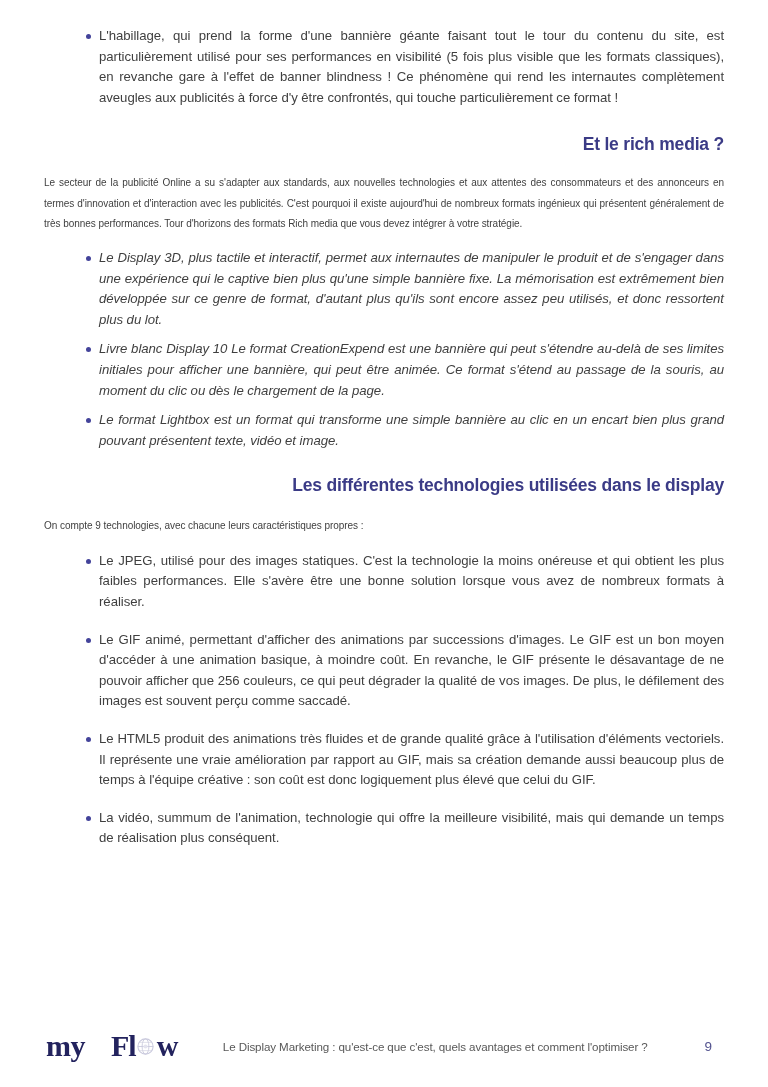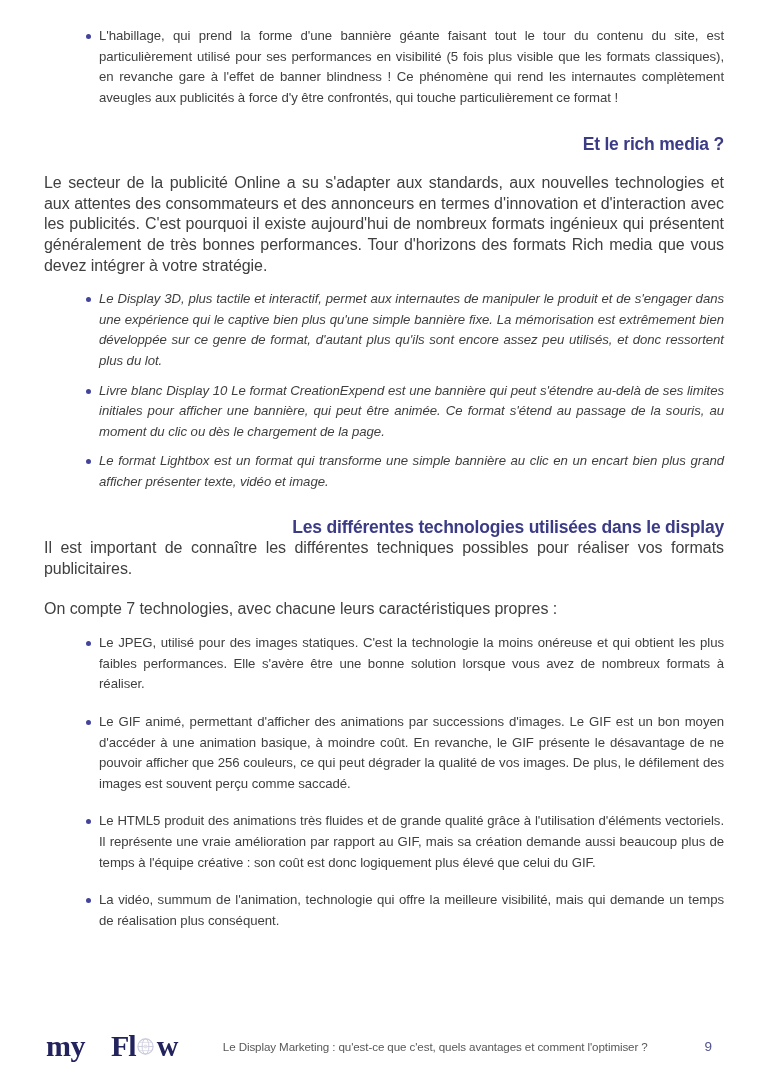--- a/index.html
+++ b/index.html
@@ -41,21 +41,21 @@
     padding: 0;
     letter-spacing: -0.2px;
     line-height: 1.25;
     text-align: right;
   }
   .heading-block { margin-top: 26px; margin-bottom: 17px; }
   .heading-block.tight { margin-top: 24px; margin-bottom: 0; }
 
   
   p.body-text {
-    font-size: 16px;
+    font-size: 10px;
     line-height: 20.6px;
     color: #3f3f3f;
     text-align: justify;
     margin: 0 0 13px 0;
     letter-spacing: -0.05px;
   }
   p.body-text:last-child { margin-bottom: 0; }
 
   
   ul.bullets {
@@ -169,32 +169,31 @@
         <li>
           <span class="dot"></span>
           <span>Le Display 3D, plus tactile et interactif, permet aux internautes de manipuler le produit et de s'engager dans une expérience qui le captive bien plus qu'une simple bannière fixe. La mémorisation est extrêmement bien développée sur ce genre de format, d'autant plus qu'ils sont encore assez peu utilisés, et donc ressortent plus du lot.</span>
         </li>
         <li>
           <span class="dot"></span>
           <span>Livre blanc Display 10 Le format CreationExpend est une bannière qui peut s'étendre au-delà de ses limites initiales pour afficher une bannière, qui peut être animée. Ce format s'étend au passage de la souris, au moment du clic ou dès le chargement de la page.</span>
         </li>
         <li>
           <span class="dot"></span>
-          <span>Le format Lightbox est un format qui transforme une simple bannière au clic en un encart bien plus grand afficher présenter texte, vidéo et image.</span>
+          <span>Le format Lightbox est un format qui transforme une simple bannière au clic en un encart bien plus grand pouvant présentent texte, vidéo et image.</span>
         </li>
       </ul>
     </div>
 
     <div class="heading-block tight">
       <h2 class="section-heading">Les différentes technologies utilisées dans le display</h2>
     </div>
 
-    <p class="body-text">Il est important de connaître les différentes techniques possibles pour réaliser vos formats publicitaires.</p>
-
-    <p class="body-text" style="margin-top:19px;margin-bottom:14px;">On compte 7 technologies, avec chacune leurs caractéristiques propres :</p>
+
+    <p class="body-text" style="margin-top:19px;margin-bottom:14px;">On compte 9 technologies, avec chacune leurs caractéristiques propres :</p>
 
     <div class="list-block">
       <ul class="bullets wide-gap">
         <li>
           <span class="dot"></span>
           <span>Le JPEG, utilisé pour des images statiques. C'est la technologie la moins onéreuse et qui obtient les plus faibles performances. Elle s'avère être une bonne solution lorsque vous avez de nombreux formats à réaliser.</span>
         </li>
         <li>
           <span class="dot"></span>
           <span>Le GIF animé, permettant d'afficher des animations par successions d'images. Le GIF est un bon moyen d'accéder à une animation basique, à moindre coût. En revanche, le GIF présente le désavantage de ne pouvoir afficher que 256 couleurs, ce qui peut dégrader la qualité de vos images. De plus, le défilement des images est souvent perçu comme saccadé.</span>

